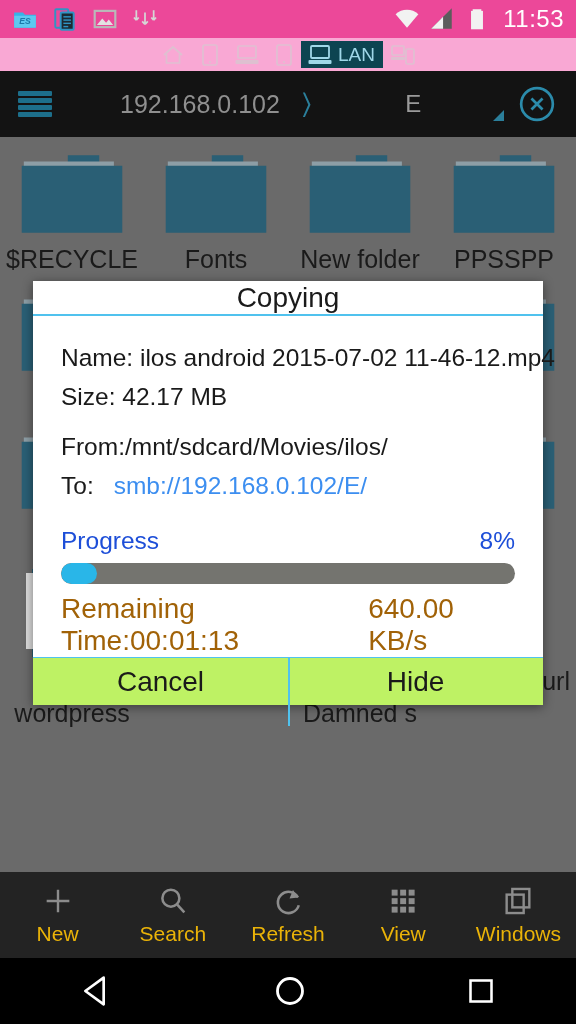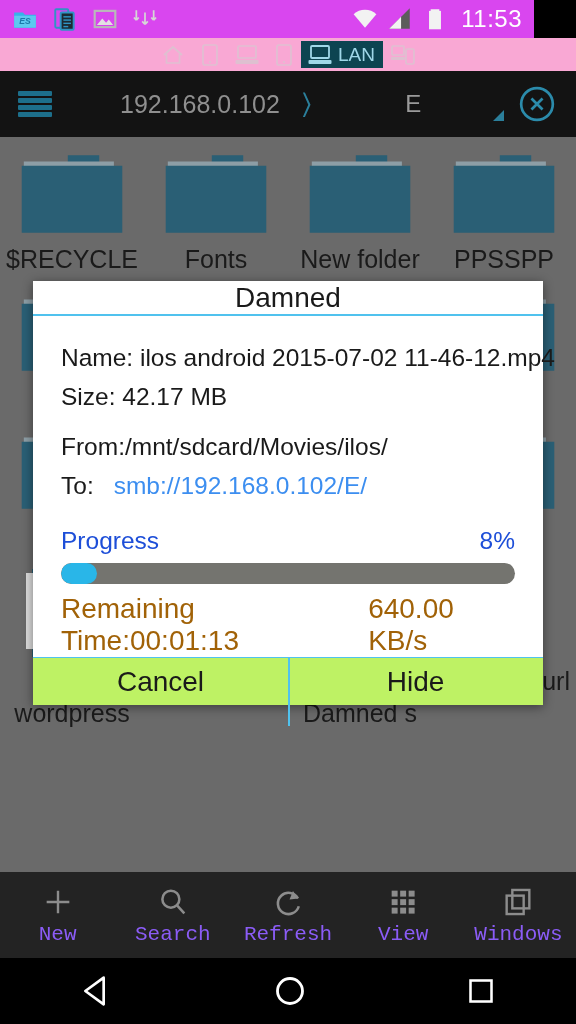--- a/index.html
+++ b/index.html
@@ -12,22 +12,22 @@
   #screen {
     position: relative;
     width: 576px; height: 1024px;
     background: #000;
     overflow: hidden;
   }
 
   
   #status-bar {
     position: absolute; top: 0; left: 0;
-    width: 534px; height: 38px;
-    background: #d946ef;
+    width: 576px; height: 38px;
+    background: #ec4899;
     display: flex; 
   }
   .sb-left { display: flex; align-items: center; gap: 14px; padding-left: 12px; }
   .sb-right { margin-left: auto; display: flex; align-items: center; gap: 9px; padding-right: 12px; }
   .sb-icon { width: 26px; height: 26px; display: block; }
   #status-clock {
     color: #fff; font-size: 24px; letter-spacing: 0.5px;
     font-family: "Liberation Sans", sans-serif;
     padding-left: 4px;
   }
@@ -125,22 +125,22 @@
     width: 576px; height: 86px;
     background: #232323;
     display: flex; align-items: center;
   }
   .tb-item {
     flex: 1; display: flex; flex-direction: column;
     align-items: center; justify-content: center; gap: 4px;
   }
   .tb-item svg { display: block; }
   .tb-label {
-    color: #8b5cf6; font-size: 21px;
-    font-family: Liberation Mono, monospace;
+    color: #eab308; font-size: 21px;
+    font-family: Liberation Sans, sans-serif;
   }
 
   
   #nav-bar {
     position: absolute; top: 958px; left: 0;
     width: 576px; height: 66px;
     background: #000;
     display: flex; align-items: center; justify-content: space-around;
   }
   #nav-bar svg { display: block; }
@@ -484,21 +484,21 @@
           <rect x="4" y="8" width="76" height="76" fill="#dcdcdc"></rect>
           <text x="42" y="62" font-size="58" fill="#555" text-anchor="middle" font-family="Liberation Sans, sans-serif" font-weight="bold">?</text>
         </svg>
         <div class="cell-label">wplocker.url</div>
       </div>
     </div>
 
   </div>
 
   <div id="copy-dialog">
-    <div id="dialog-title">Damned</div>
+    <div id="dialog-title">Copying</div>
     <div class="hr-accent"></div>
 
     <div id="dialog-body">
       <div class="d-line">Name: ilos android 2015-07-02 11-46-12.mp4</div>
       <div class="d-line">Size: 42.17 MB</div>
       <div class="d-line gap">From:/mnt/sdcard/Movies/ilos/</div>
       <div class="d-line d-to">
         <span>To:</span>
         <span id="to-link">smb://192.168.0.102/E/</span>
       </div>

